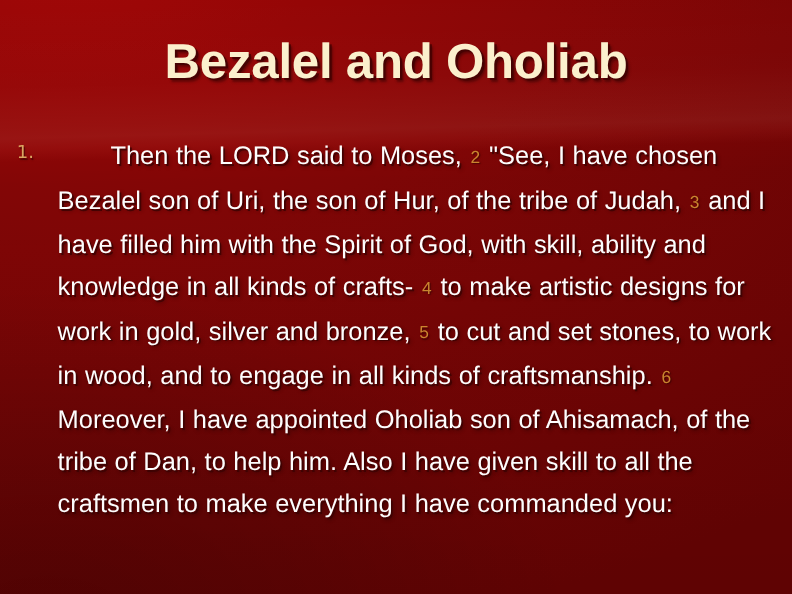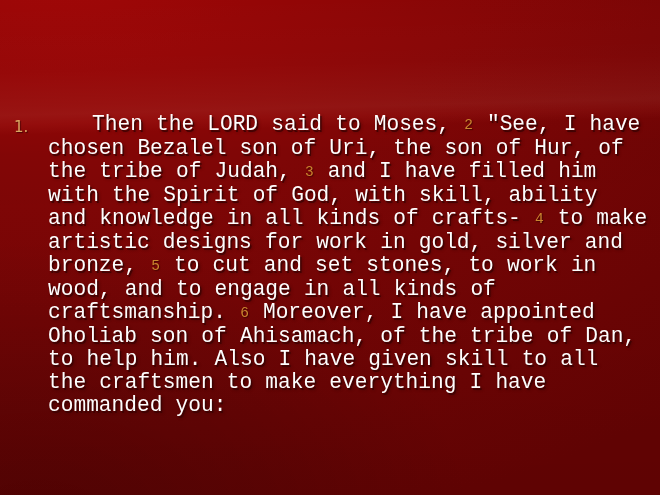--- a/index.html
+++ b/index.html
@@ -97,23 +97,23 @@
     top: 4px;
     width: 30px;
     font-family: "DejaVu Sans", sans-serif;
     font-size: 15px;
     line-height: 20px;
     color: #d9a561;
     text-shadow: 1px 1px 1px rgba(45,2,2,0.65);
   }
 
   .list-text {
-    font-family: Liberation Mono, monospace;
+    font-family: Liberation Sans, sans-serif;
     font-size: 21.2px;
-    line-height: 23px;
+    line-height: 35px;
     color: #fdfdfd;
     text-indent: 44px;
     text-shadow:
       1.5px 1.5px 0.5px rgba(58,3,3,0.80),
       2px 2px 3px rgba(30,0,0,0.40);
     word-spacing: 0.4px;
   }
 
   .verse {
     font-size: 14.5px;
@@ -127,20 +127,21 @@
 <body>
 
 <div class="slide">
 
   <div class="bg-base"></div>
   <div class="bg-sheen"></div>
   <div class="bg-vignette"></div>
 
   <div class="content">
 
+    <div class="title">Bezalel and Oholiab</div>
 
     <div class="body-block">
       <div class="list-row">
         <span class="list-marker">1.</span>
         <div class="list-text">Then the LORD said to Moses, <span class="verse">2</span> "See, I have chosen Bezalel son of Uri, the son of Hur, of the tribe of Judah, <span class="verse">3</span> and I have filled him with the Spirit of God, with skill, ability and knowledge in all kinds of crafts- <span class="verse">4</span> to make artistic designs for work in gold, silver and bronze, <span class="verse">5</span> to cut and set stones, to work in wood, and to engage in all kinds of craftsmanship. <span class="verse">6</span> Moreover, I have appointed Oholiab son of Ahisamach, of the tribe of Dan, to help him. Also I have given skill to all the craftsmen to make everything I have commanded you:</div>
       </div>
     </div>
 
   </div>
 </div>

